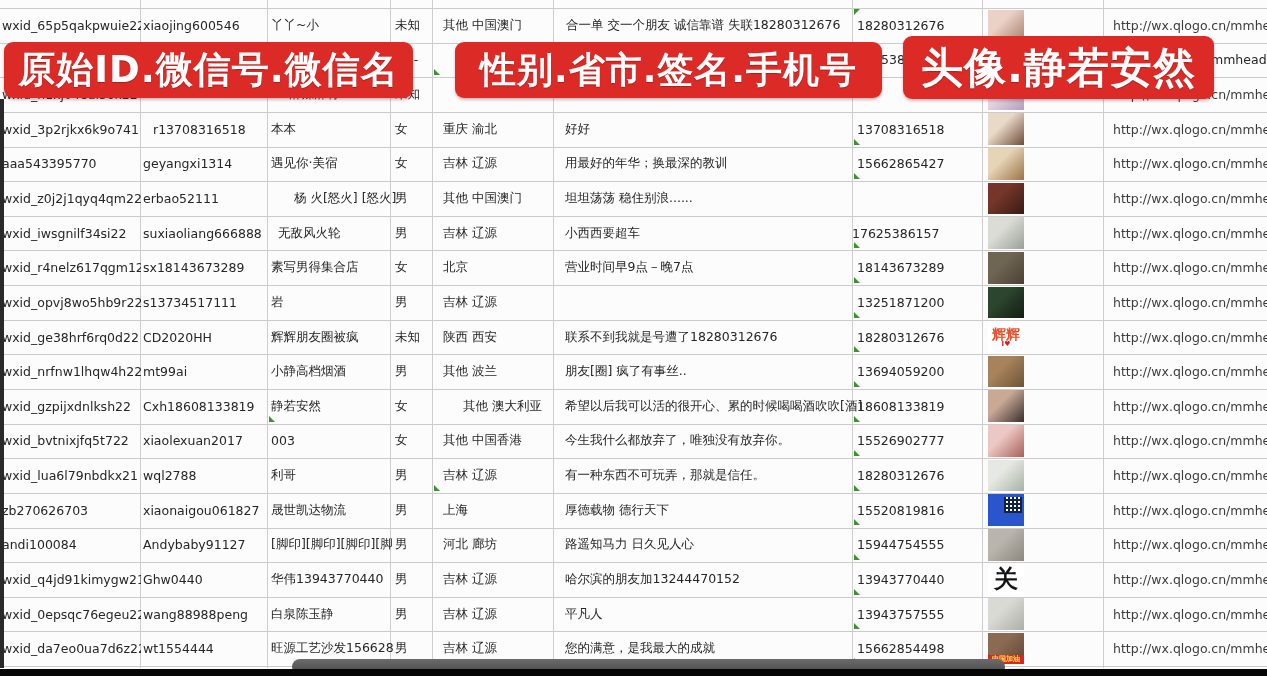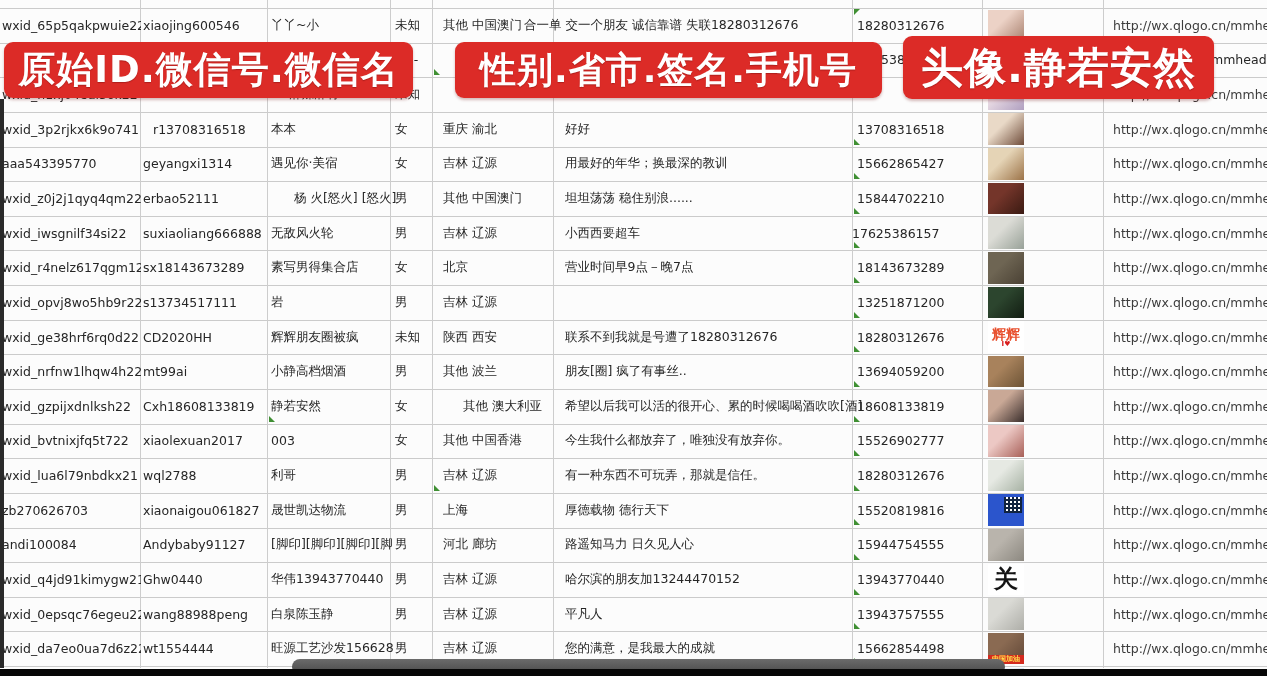--- a/index.html
+++ b/index.html
@@ -85,21 +85,21 @@
       <div class="vline" style="left: 982px; height: 668px;"></div>
       <div class="vline" style="left: 1103px; height: 668px;"></div>
     </div>
   <div id="rows-layer">
       <div class="row" style="top: 8px; height: 34.63px;">
         <div class="cell" style="left: 0px; width: 139px; padding-left: 2px;">wxid_65p5qakpwuie22</div>
         <div class="cell" style="left: 140px; width: 126px; padding-left: 3px;">xiaojing600546</div>
         <div class="cell" style="left: 267px; width: 122px; padding-left: 4px;">丫丫~小</div>
         <div class="cell" style="left: 390px; width: 42px; padding-left: 5px;">未知</div>
         <div class="cell" style="left: 432px; width: 120px; padding-left: 11px;">其他 中国澳门</div>
-        <div class="cell" style="left: 524px; width: 298px; padding-left: 0; text-align: right;">合一单 交一个朋友 诚信靠谱 失联18280312676</div>
+        <div class="cell" style="left: 566px; width: 298px; padding-left: 0; text-align: right;">合一单 交一个朋友 诚信靠谱 失联18280312676</div>
         <div class="cell" style="left: 852px; width: 130px; padding-left: 5px;">18280312676<div class="gmark t"></div></div>
         <div class="cell link" style="left: 1104px; width: 163px; padding-left: 9px;">http://wx.qlogo.cn/mmhead</div>
         <div class="avatar" style="left: 988px; top: 1.5px; width: 36px; height: 31.63px; background: linear-gradient(135deg, rgb(236, 210, 198) 0%, rgb(236, 210, 198) 38%, rgb(168, 128, 110) 100%);"></div>
       </div>
       <div class="row" style="top: 42.6px; height: 34.63px;">
         <div class="cell" style="left: 0px; width: 139px; padding-left: 2px;"></div>
         <div class="cell" style="left: 140px; width: 126px; padding-left: 3px;"></div>
         <div class="cell" style="left: 267px; width: 122px; padding-left: 4px;"></div>
         <div class="cell" style="left: 390px; width: 42px; padding-left: 5px; justify-content: center;">-</div>
         <div class="cell" style="left: 432px; width: 120px; padding-left: 11px;">
@@ -144,28 +144,27 @@
         <div class="cell link" style="left: 1104px; width: 163px; padding-left: 9px;">http://wx.qlogo.cn/mmhead</div>
         <div class="avatar" style="left: 988px; top: 1.5px; width: 36px; height: 31.63px; background: linear-gradient(135deg, rgb(229, 212, 182) 0%, rgb(229, 212, 182) 38%, rgb(156, 115, 72) 100%);"></div>
       </div>
       <div class="row" style="top: 181.2px; height: 34.63px;">
         <div class="cell" style="left: 0px; width: 139px; padding-left: 2px;">wxid_z0j2j1qyq4qm22</div>
         <div class="cell" style="left: 140px; width: 126px; padding-left: 3px;">erbao52111</div>
         <div class="cell" style="left: 267px; width: 122px; padding-left: 4px; margin-left: 23px;">杨 火[怒火] [怒火]</div>
         <div class="cell" style="left: 390px; width: 42px; padding-left: 5px;">男</div>
         <div class="cell" style="left: 432px; width: 120px; padding-left: 11px;">其他 中国澳门</div>
         <div class="cell" style="left: 553px; width: 298px; padding-left: 12px;">坦坦荡荡 稳住别浪......</div>
-        <div class="cell" style="left: 852px; width: 130px; padding-left: 5px;">15844702210<div class="gmark b"></div></div>
         <div class="cell link" style="left: 1104px; width: 163px; padding-left: 9px;">http://wx.qlogo.cn/mmhead</div>
         <div class="avatar" style="left: 988px; top: 1.5px; width: 36px; height: 31.63px; background: linear-gradient(135deg, rgb(116, 53, 42) 0%, rgb(116, 53, 42) 38%, rgb(58, 26, 18) 100%);"></div>
       </div>
       <div class="row" style="top: 215.8px; height: 34.63px;">
         <div class="cell" style="left: 0px; width: 139px; padding-left: 2px;">wxid_iwsgnilf34si22</div>
         <div class="cell" style="left: 140px; width: 126px; padding-left: 3px;">suxiaoliang666888</div>
-        <div class="cell" style="left: 267px; width: 122px; padding-left: 4px;">无敌风火轮</div>
+        <div class="cell" style="left: 267px; width: 122px; padding-left: 11px;">无敌风火轮</div>
         <div class="cell" style="left: 390px; width: 42px; padding-left: 5px;">男</div>
         <div class="cell" style="left: 432px; width: 120px; padding-left: 11px;">吉林 辽源</div>
         <div class="cell" style="left: 553px; width: 298px; padding-left: 12px;">小西西要超车</div>
         <div class="cell" style="left: 852px; width: 130px; ">17625386157<div class="gmark b"></div></div>
         <div class="cell link" style="left: 1104px; width: 163px; padding-left: 9px;">http://wx.qlogo.cn/mmhead</div>
         <div class="avatar" style="left: 988px; top: 1.5px; width: 36px; height: 31.63px; background: linear-gradient(135deg, rgb(220, 220, 214) 0%, rgb(220, 220, 214) 38%, rgb(152, 161, 152) 100%);"></div>
       </div>
       <div class="row" style="top: 250.4px; height: 34.63px;">
         <div class="cell" style="left: 0px; width: 139px; padding-left: 2px;">wxid_r4nelz617qgm12</div>
         <div class="cell" style="left: 140px; width: 126px; padding-left: 3px;">sx18143673289</div>

